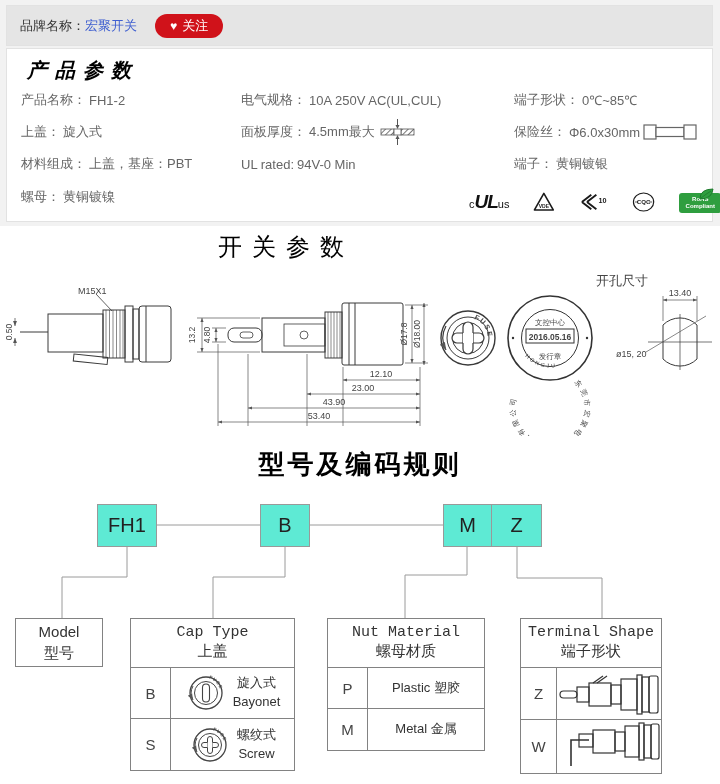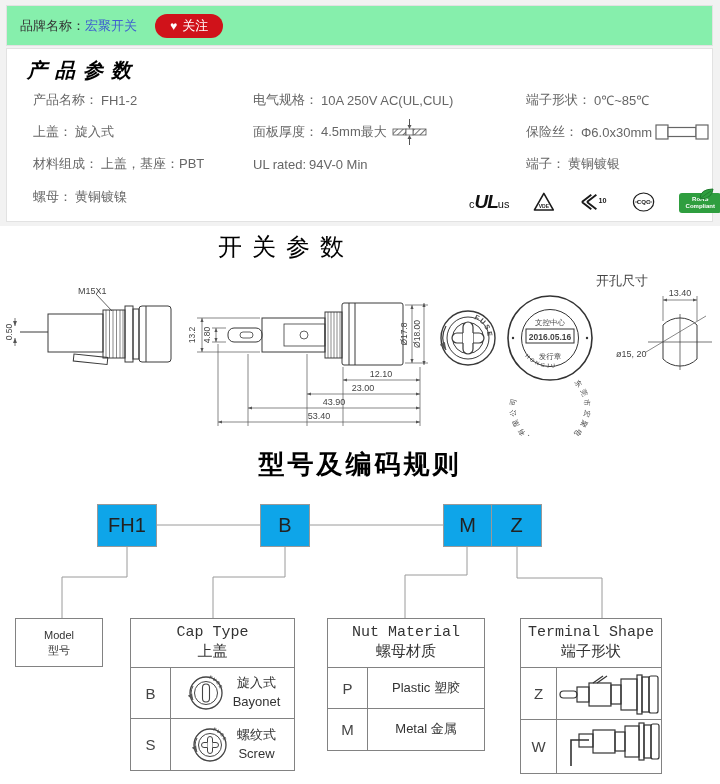--- a/index.html
+++ b/index.html
@@ -6,21 +6,21 @@
   html,body { background:#fff; }
   #app {
     position:relative; width:720px; height:784px; overflow:hidden;
     font-family:"Liberation Sans", sans-serif; background:#fff;
   }
   .top-bg { position:absolute; left:0; top:0; width:720px; height:226px; background:#f2f2f2; }
 
   
   .brand-card {
     position:absolute; left:6px; top:5px; width:707px; height:41px;
-    background:#86efac; border:1px solid #e2e2e2;
+    background:#e5e5e5; border:1px solid #e2e2e2;
     display:flex; align-items:center; padding-left:13px; font-size:13px;
   }
   .brand-label { color:#333; }
   .brand-link  { color:#3f5fd0; margin-right:18px; cursor:pointer; }
   .follow-btn {
     display:inline-flex; align-items:center; gap:5px;
     background:#d0121a; color:#fff; border:none; border-radius:13px;
     height:24px; padding:0 15px; font-size:13px; cursor:pointer;
   }
   .follow-btn .heart { font-size:12px; line-height:1; }
@@ -28,21 +28,21 @@
   
   .params-card {
     position:absolute; left:6px; top:48px; width:707px; height:174px;
     background:#fff; border:1px solid #e2e2e2;
   }
   .params-title {
     position:absolute; left:20px; top:8px;
     font-family:"DejaVu Serif", serif; font-style:italic; font-weight:bold;
     font-size:20px; letter-spacing:8px; color:#000;
   }
-  .pr { position:absolute; font-size:13px; color:#666; display:flex; align-items:center; gap:3px; white-space:nowrap; height:16px;margin-left:12px; }
+  .pr { position:absolute; font-size:13px; color:#666; display:flex; align-items:center; gap:3px; white-space:nowrap; height:16px; }
   .pr svg { display:block; }
   .certs {
     position:absolute; left:462px; top:134px; width:245px; height:38px;
     display:flex; align-items:center; gap:24px;
   }
   .cert-ul { color:#111; white-space:nowrap; }
   .cert-ul .ulc  { font-size:11px; }
   .cert-ul .ulm  { font-size:19px; font-weight:bold; font-style:italic; letter-spacing:-1px; }
   .cert-ul .ulus { font-size:11px; }
   .cert-rohs { position:relative; width:48px; height:26px; }
@@ -65,21 +65,21 @@
   }
 
   
   .drawing { position:absolute; left:0; top:268px; }
   .drawing text { font-family:"Liberation Sans", sans-serif; fill:#444; }
 
   
   .diagram { position:absolute; left:0; top:490px; width:720px; height:294px; }
   .diagram svg.wires { position:absolute; left:0; top:0; }
   .code-box {
-    position:absolute; top:14px; height:43px; background:#0ea5e9;
+    position:absolute; top:14px; height:43px; background:#5eead4;
     border:1px solid #999; display:flex; align-items:center; justify-content:center;
     font-size:20px; color:#222;
   }
   .dtable { position:absolute; top:128px; background:#fff; border:1px solid #828282; }
   .dt-head {
     border-bottom:1px solid #828282; height:49px;
     display:flex; flex-direction:column; align-items:center; justify-content:center;
     font-size:15px; color:#333; line-height:1.35;font-family:Liberation Mono, monospace;
   }
   .dt-row { display:flex; border-bottom:1px solid #828282; }
@@ -87,21 +87,21 @@
   .dt-code {
     width:40px; border-right:1px solid #828282; display:flex;
     align-items:center; justify-content:center; font-size:15px; color:#444;
   }
   .dt-cell { flex:1; display:flex; align-items:center; justify-content:center; gap:6px; }
   .dt-text { font-size:13px; color:#333; text-align:center; line-height:1.45; }
   .model-box {
     position:absolute; left:15px; top:128px; width:88px; height:49px;
     border:1px solid #828282; background:#fff;
     display:flex; flex-direction:column; align-items:center; justify-content:center;
-    font-size:11px; color:#333; line-height:1.35;
+    font-size:15px; color:#333; line-height:1.35;
   }
 </style>
 </head>
 <body>
 
 <div id="app">
   <div class="top-bg"></div>
 
   <div class="brand-card">
     <span class="brand-label">品牌名称：</span>

